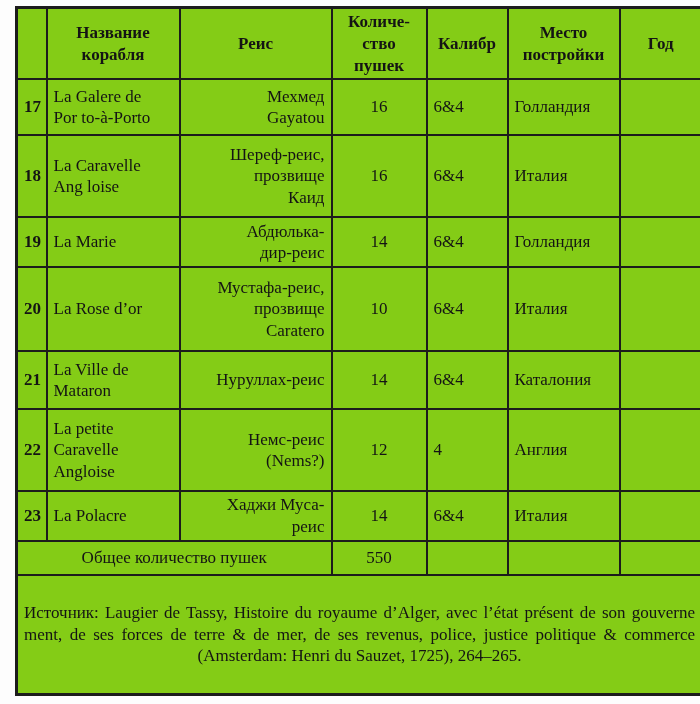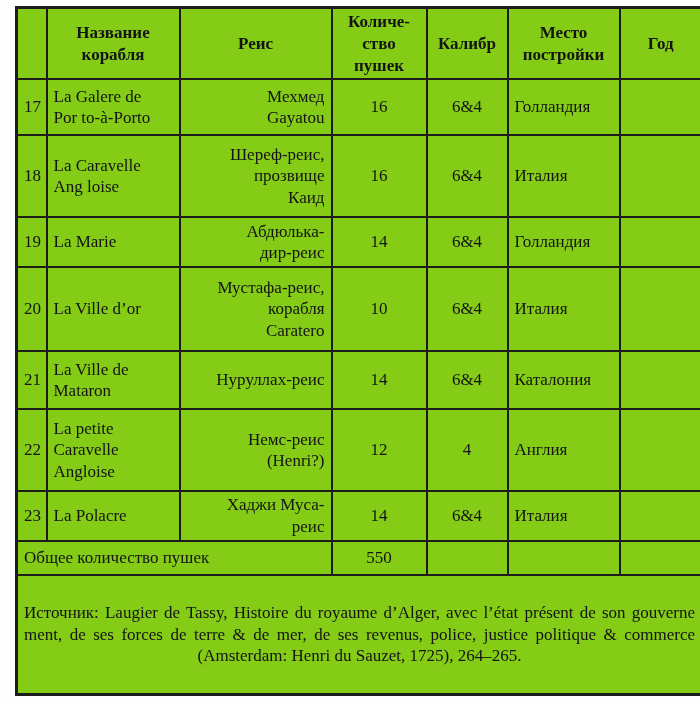--- a/index.html
+++ b/index.html
@@ -34,39 +34,39 @@
     vertical-align: middle;
     white-space: pre-line;
     overflow: hidden;
   }
   table.ships { border: 3px solid #1c1c1c; }
   th.hdr {
     font-weight: bold;
     text-align: center;
     font-size: 17px;
   }
-  td.c-num   { text-align: right; padding-left: 2px; padding-right: 2px; }
+  td.c-num   { text-align: right; padding-left: 2px; padding-right: 2px; font-weight: bold; }
   td.c-name  { text-align: left; padding-left: 9px; }
   td.c-reis  { text-align: right; padding-left: 9px; }
   td.c-guns  { text-align: center; }
-  td.c-cal   { text-align: center; }
+  td.c-cal   { }
   td.c-place { text-align: left; }
   td.c-year  { text-align: center; }
   .it { }
   tr.rh-head  { height: 71px; }
   tr.rh-r17   { height: 56px; }
   tr.rh-r18   { height: 82px; }
   tr.rh-r19   { height: 50px; }
   tr.rh-r20   { height: 84px; }
   tr.rh-r21   { height: 58px; }
   tr.rh-r22   { height: 82px; }
   tr.rh-r23   { height: 42px; }
   tr.rh-r24   { height: 38px; }
   tr.rh-total { height: 34px; }
-  td.total-label { text-align: left; padding-left: 9px; }
+  td.total-label { text-align: center; padding-left: 9px; }
   td.source-cell {
     white-space: normal;
     text-align: justify;
     text-align-last: center;
     font-size: 16.5px;
     line-height: 1.45;
     padding: 6px 12px;
     vertical-align: middle;
   }
 </style>
@@ -131,23 +131,23 @@
       <td class="c-reis"><span>Абдюлька-
 дир-реис</span><span class="it"></span></td>
       <td class="c-guns">14</td>
       <td class="c-cal">6&amp;4</td>
       <td class="c-place">Голландия</td>
       <td class="c-year"></td>
     </tr>
 
     <tr class="rh-r20">
       <td class="c-num">20</td>
-      <td class="c-name">La Ville d’or</td>
+      <td class="c-name">La Rose d’or</td>
       <td class="c-reis"><span>Мустафа-реис,
-корабля
+прозвище
 </span><span class="it">Caratero</span></td>
       <td class="c-guns">10</td>
       <td class="c-cal">6&amp;4</td>
       <td class="c-place">Италия</td>
       <td class="c-year"></td>
     </tr>
 
     <tr class="rh-r21">
       <td class="c-num">21</td>
       <td class="c-name">La Ville de
@@ -158,21 +158,21 @@
       <td class="c-place">Каталония</td>
       <td class="c-year"></td>
     </tr>
 
     <tr class="rh-r22">
       <td class="c-num">22</td>
       <td class="c-name">La petite
 Caravelle
 Angloise</td>
       <td class="c-reis"><span>Немс-реис
-</span><span class="it">(Henri?)</span></td>
+</span><span class="it">(Nems?)</span></td>
       <td class="c-guns">12</td>
       <td class="c-cal">4</td>
       <td class="c-place">Англия</td>
       <td class="c-year"></td>
     </tr>
 
     <tr class="rh-r23">
       <td class="c-num">23</td>
       <td class="c-name">La Polacre</td>
       <td class="c-reis"><span>Хаджи Муса-

